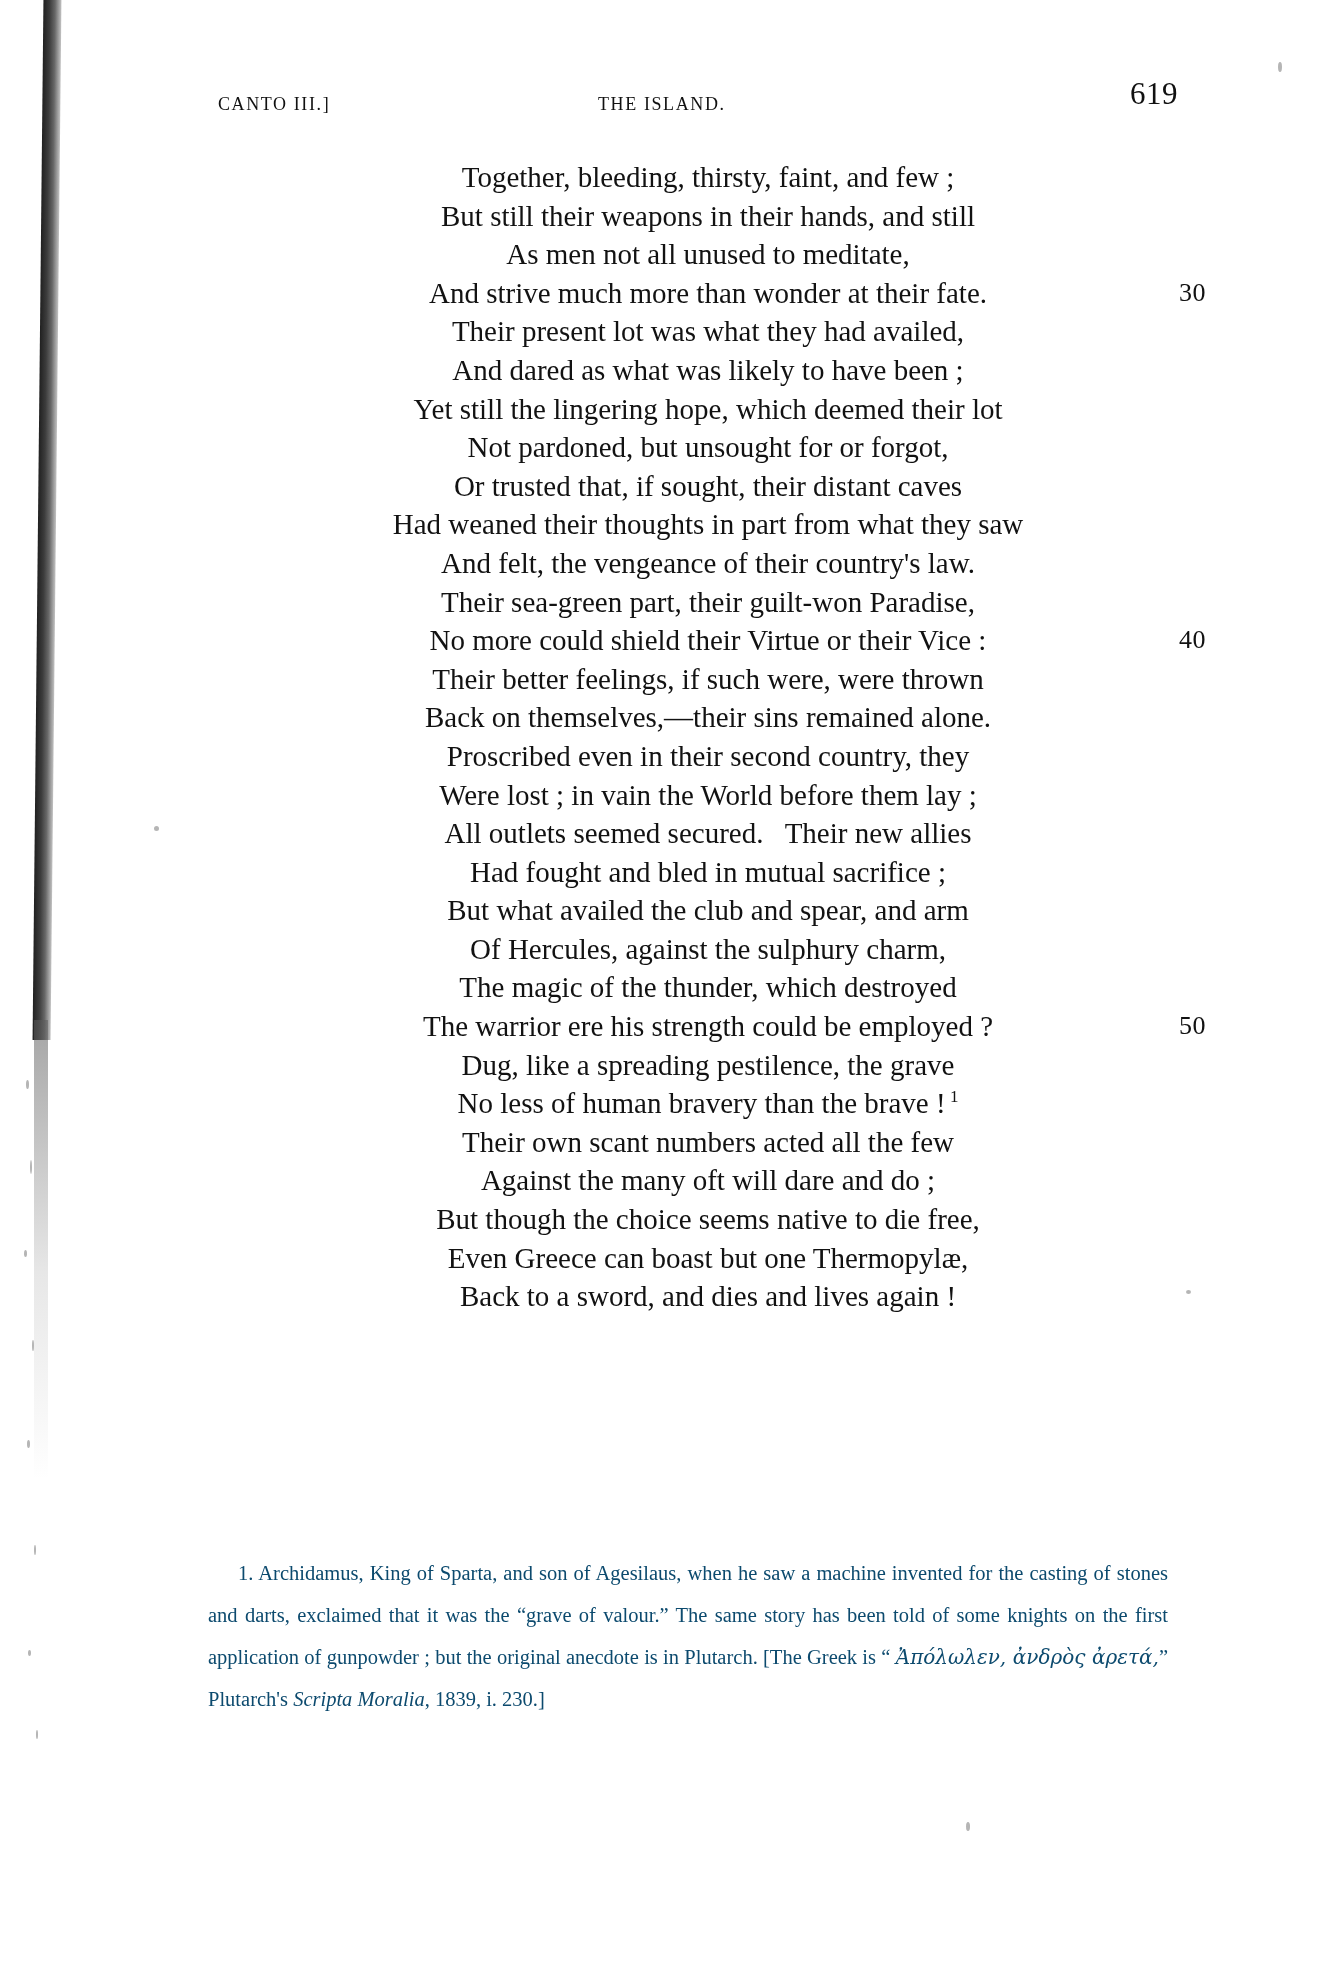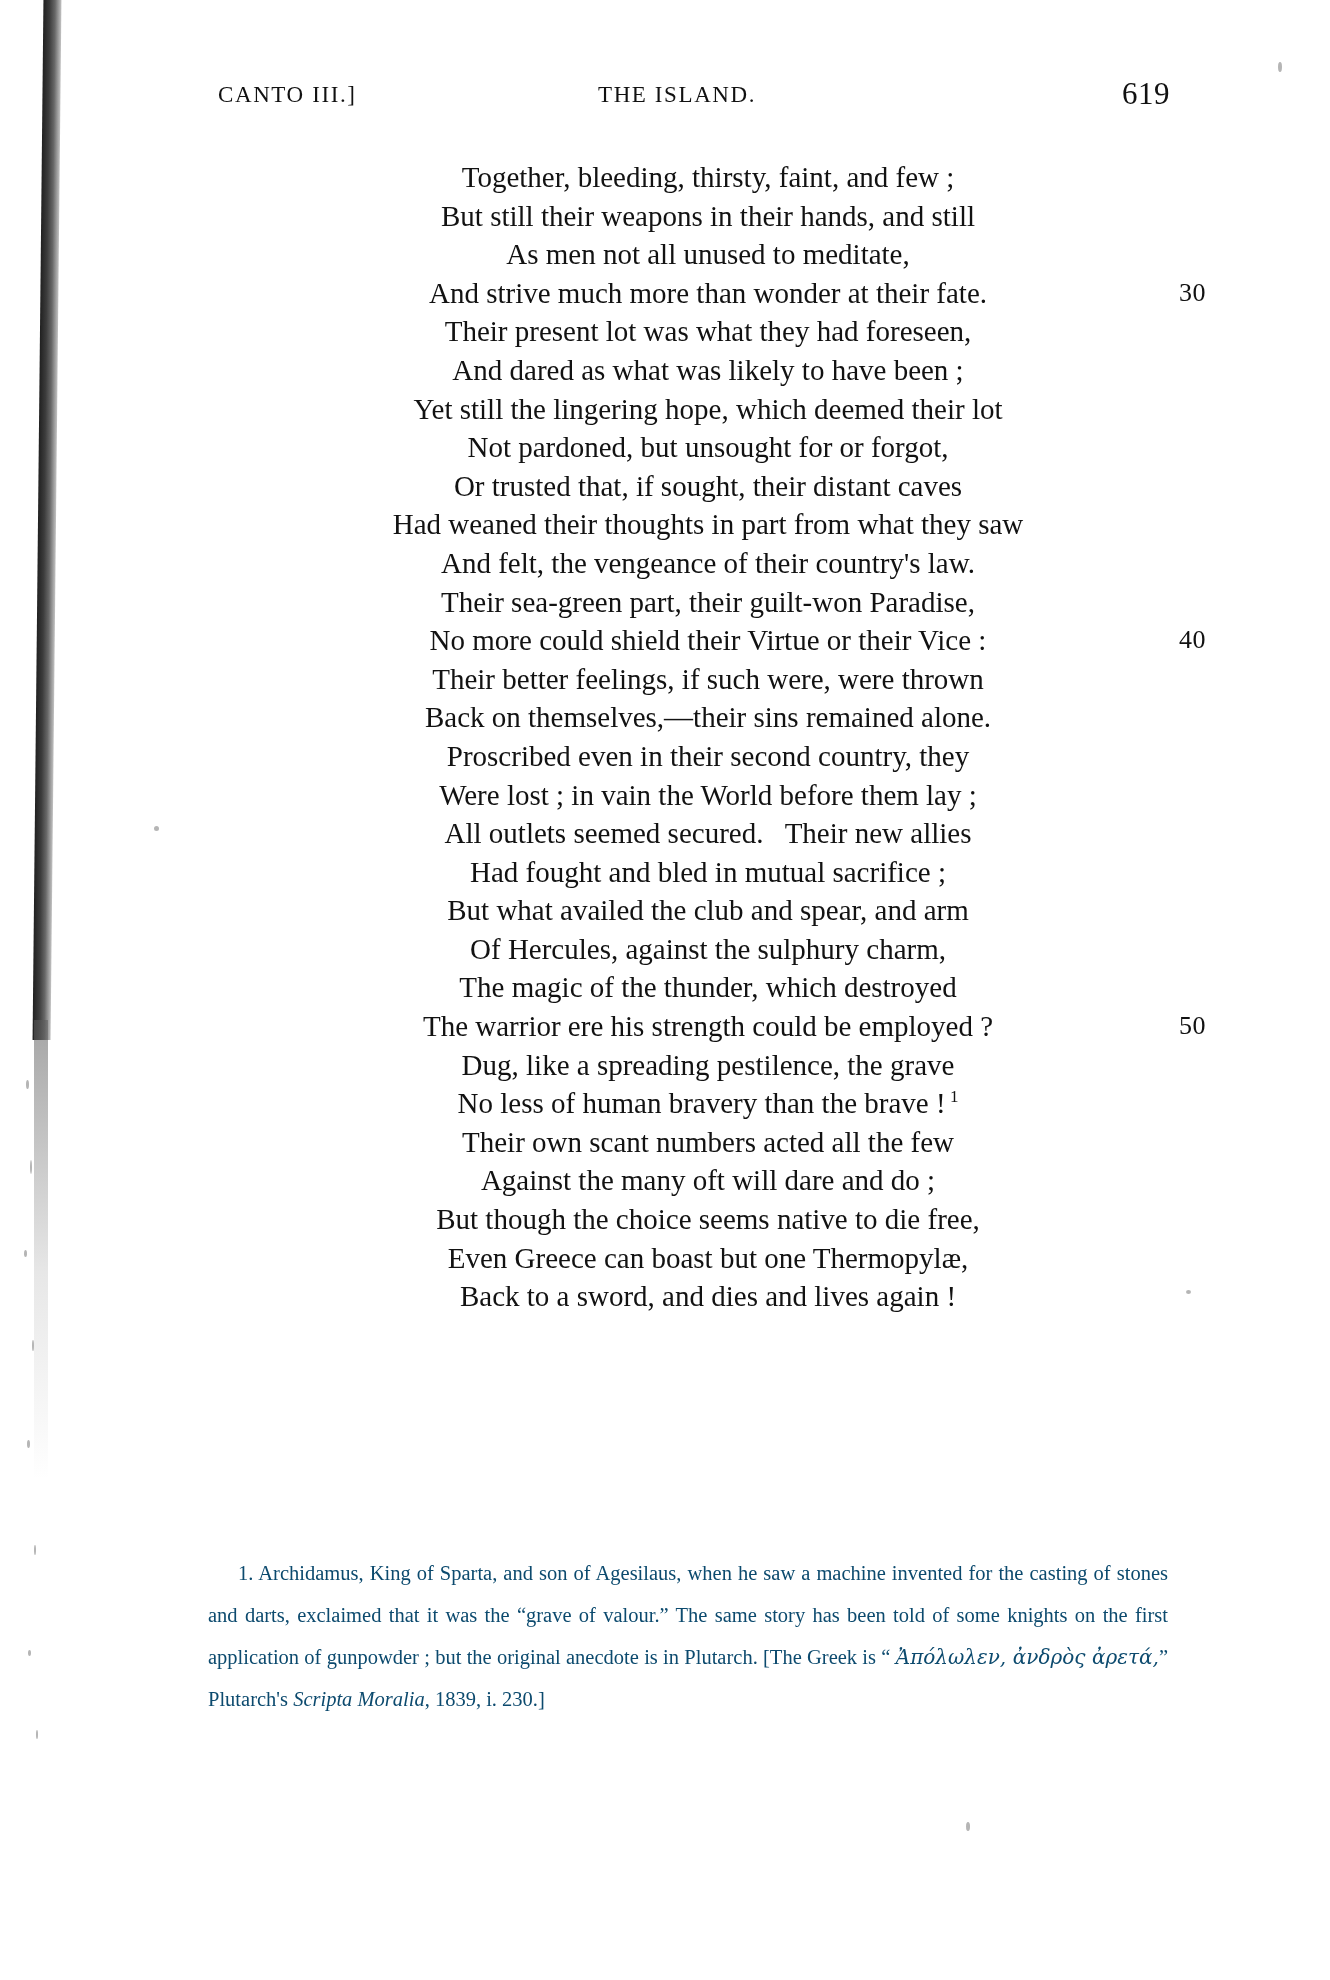--- a/index.html
+++ b/index.html
@@ -55,30 +55,30 @@
     position: absolute;
     left: 218px;
     top: 82px;
     width: 960px;
     height: 34px;
   }
   .rh-left,
   .rh-center,
   .rh-right {
     position: absolute;
-    top: 0;
+    top: 12px;
     font-family: "Liberation Serif", serif;
-    font-size: 23px;
+    font-size: 18px;
     letter-spacing: 1.6px;
     color: #111;
   }
   .rh-left { left: 0; }
   .rh-center { left: 380px; }
   .rh-right {
-    right: 8px;
+    right: 0;
     font-size: 31px;
     letter-spacing: 0.5px;
     top: -6px;
   }
 
   
   .verse {
     position: absolute;
     left: 258px;
     top: 158px;
@@ -156,21 +156,21 @@
     <div class="rh-left">CANTO III.]</div>
     <div class="rh-center">THE ISLAND.</div>
     <div class="rh-right">619</div>
   </div>
 
   <div class="verse" id="poem-body">
       <div class="verse-line"><span>Together, bleeding, thirsty, faint, and few ;</span></div>
       <div class="verse-line"><span>But still their weapons in their hands, and still</span></div>
       <div class="verse-line"><span>As men not all unused to meditate,</span></div>
       <div class="verse-line"><span>And strive much more than wonder at their fate.</span><span class="num">30</span></div>
-      <div class="verse-line"><span>Their present lot was what they had foreseen,</span></div>
+      <div class="verse-line"><span>Their present lot was what they had availed,</span></div>
       <div class="verse-line"><span>And dared as what was likely to have been ;</span></div>
       <div class="verse-line"><span>Yet still the lingering hope, which deemed their lot</span></div>
       <div class="verse-line"><span>Not pardoned, but unsought for or forgot,</span></div>
       <div class="verse-line"><span>Or trusted that, if sought, their distant caves</span></div>
       <div class="verse-line"><span>Had weaned their thoughts in part from what they saw</span></div>
       <div class="verse-line"><span>And felt, the vengeance of their country's law.</span></div>
       <div class="verse-line"><span>Their sea-green part, their guilt-won Paradise,</span></div>
       <div class="verse-line"><span>No more could shield their Virtue or their Vice :</span><span class="num">40</span></div>
       <div class="verse-line"><span>Their better feelings, if such were, were thrown</span></div>
       <div class="verse-line"><span>Back on themselves,—their sins remained alone.</span></div>

